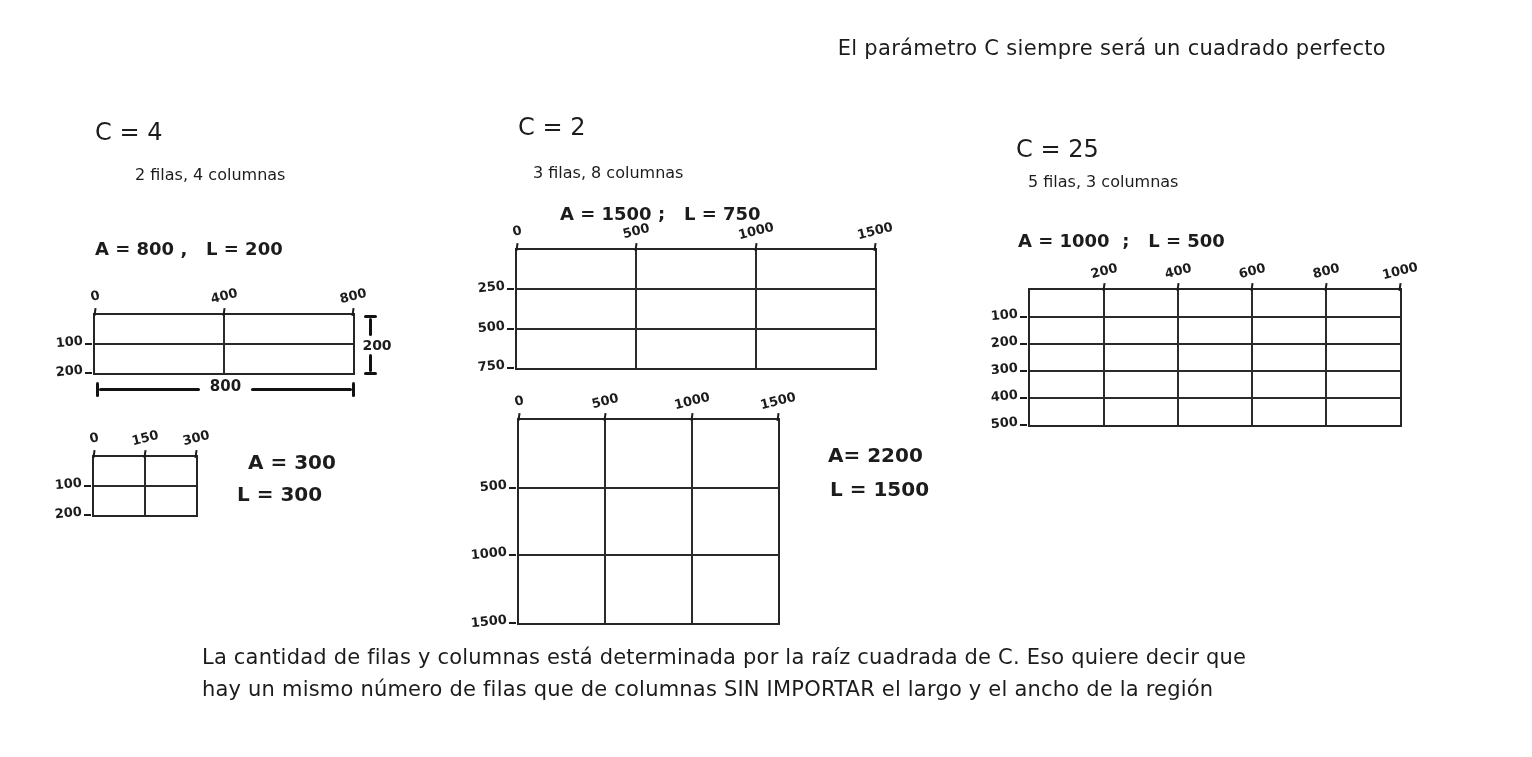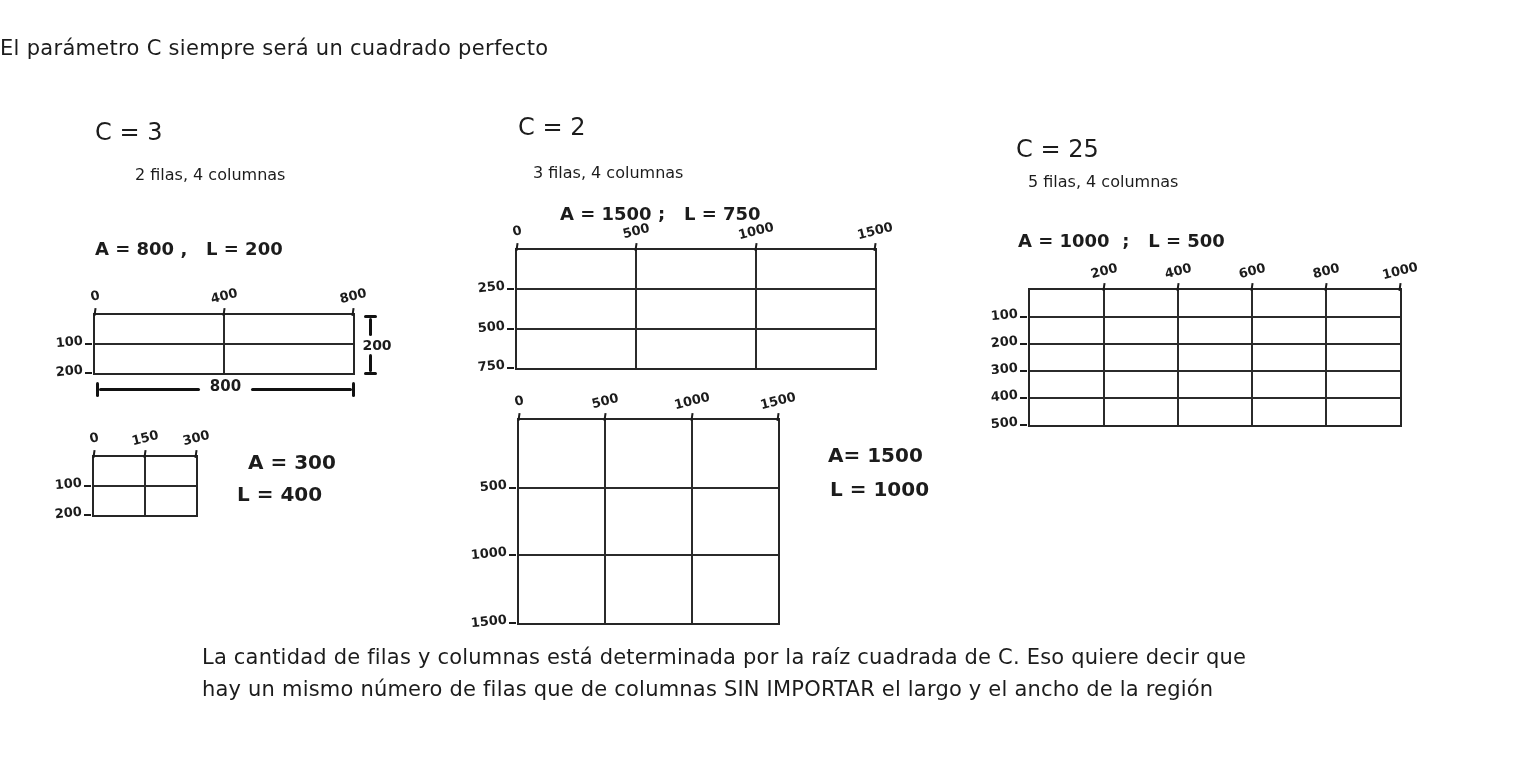--- a/index.html
+++ b/index.html
@@ -30,23 +30,23 @@
   .dim-h{position:absolute;height:18px;display:flex;flex-direction:row;align-items:center;}
   .dim-h .cap{width:3px;height:15px;background:#111;border-radius:2px;}
   .dim-h .seg{height:3px;flex:1;background:#111;border-radius:2px;}
   .dim-h .dim-label{font-size:15px;font-weight:bold;padding:0 10px;margin-top:-6px;}
 </style>
 </head>
 <body>
 
 <div class="canvas">
 
-  <div class="abs title" style="left:0;top:36px;width:1386px;text-align:left;">El parámetro C siempre será un cuadrado perfecto</div>
+  <div class="abs title" style="left:0;top:36px;width:1386px;text-align:right;">El parámetro C siempre será un cuadrado perfecto</div>
 
-  <div class="abs c-head" style="left:95px;top:118px;">C = 3</div>
+  <div class="abs c-head" style="left:95px;top:118px;">C = 4</div>
   <div class="abs sub" style="left:135px;top:165px;">2 filas, 4 columnas</div>
   <div class="abs params" style="left:95px;top:238px;">A = 800 ,&nbsp;&nbsp; L = 200</div>
 
   <div class="grid" style="left:93px;top:313px;width:262px;height:62px;">
       <div class="vline" style="left: 50%;"></div>
       <div class="hline" style="top: 50%;"></div>
       <div class="xtick" style="left: calc(0% - 1px);"></div>
       <div class="xlab" style="left: calc(0% - 24px);">0</div>
       <div class="xtick" style="left: calc(50% - 1px);"></div>
       <div class="xlab" style="left: calc(50% - 24px);">400</div>
@@ -82,24 +82,24 @@
       <div class="xtick" style="left: calc(50% - 1px);"></div>
       <div class="xlab" style="left: calc(50% - 24px);">150</div>
       <div class="xtick" style="left: calc(100% - 1px);"></div>
       <div class="xlab" style="left: calc(100% - 24px);">300</div>
       <div class="ytick" style="top: calc(50% - 1px);"></div>
       <div class="ylab" style="top: calc(50% - 9px);">100</div>
       <div class="ytick" style="top: calc(100% - 1px);"></div>
       <div class="ylab" style="top: calc(100% - 9px);">200</div>
     </div>
   <div class="abs side" style="left:248px;top:450px;">A = 300</div>
-  <div class="abs side" style="left:237px;top:482px;">L = 400</div>
+  <div class="abs side" style="left:237px;top:482px;">L = 300</div>
 
   <div class="abs c-head" style="left:518px;top:113px;">C = 2</div>
-  <div class="abs sub" style="left:533px;top:163px;">3 filas, 4 columnas</div>
+  <div class="abs sub" style="left:533px;top:163px;">3 filas, 8 columnas</div>
   <div class="abs params" style="left:560px;top:203px;">A = 1500 ;&nbsp;&nbsp; L = 750</div>
 
   <div class="grid" style="left:515px;top:248px;width:362px;height:122px;">
       <div class="vline" style="left: 33.3333%;"></div>
       <div class="vline" style="left: 66.6667%;"></div>
       <div class="hline" style="top: 33.3333%;"></div>
       <div class="hline" style="top: 66.6667%;"></div>
       <div class="xtick" style="left: calc(0% - 1px);"></div>
       <div class="xlab" style="left: calc(0% - 24px);">0</div>
       <div class="xtick" style="left: calc(33.33% - 1px);"></div>
@@ -129,25 +129,25 @@
       <div class="xlab" style="left: calc(66.67% - 24px);">1000</div>
       <div class="xtick" style="left: calc(100% - 1px);"></div>
       <div class="xlab" style="left: calc(100% - 24px);">1500</div>
       <div class="ytick" style="top: calc(33.33% - 1px);"></div>
       <div class="ylab" style="top: calc(33.33% - 9px);">500</div>
       <div class="ytick" style="top: calc(66.67% - 1px);"></div>
       <div class="ylab" style="top: calc(66.67% - 9px);">1000</div>
       <div class="ytick" style="top: calc(100% - 1px);"></div>
       <div class="ylab" style="top: calc(100% - 9px);">1500</div>
     </div>
-  <div class="abs side" style="left:828px;top:443px;">A= 1500</div>
-  <div class="abs side" style="left:830px;top:477px;">L = 1000</div>
+  <div class="abs side" style="left:828px;top:443px;">A= 2200</div>
+  <div class="abs side" style="left:830px;top:477px;">L = 1500</div>
 
   <div class="abs c-head" style="left:1016px;top:123px;margin-top:12px;">C = 25</div>
-  <div class="abs sub" style="left:1028px;top:172px;">5 filas, 4 columnas</div>
+  <div class="abs sub" style="left:1028px;top:172px;">5 filas, 3 columnas</div>
   <div class="abs params" style="left:1018px;top:230px;">A = 1000&nbsp; ;&nbsp;&nbsp; L = 500</div>
 
   <div class="grid" style="left:1028px;top:288px;width:374px;height:139px;">
       <div class="vline" style="left: 20%;"></div>
       <div class="vline" style="left: 40%;"></div>
       <div class="vline" style="left: 60%;"></div>
       <div class="vline" style="left: 80%;"></div>
       <div class="hline" style="top: 20%;"></div>
       <div class="hline" style="top: 40%;"></div>
       <div class="hline" style="top: 60%;"></div>

